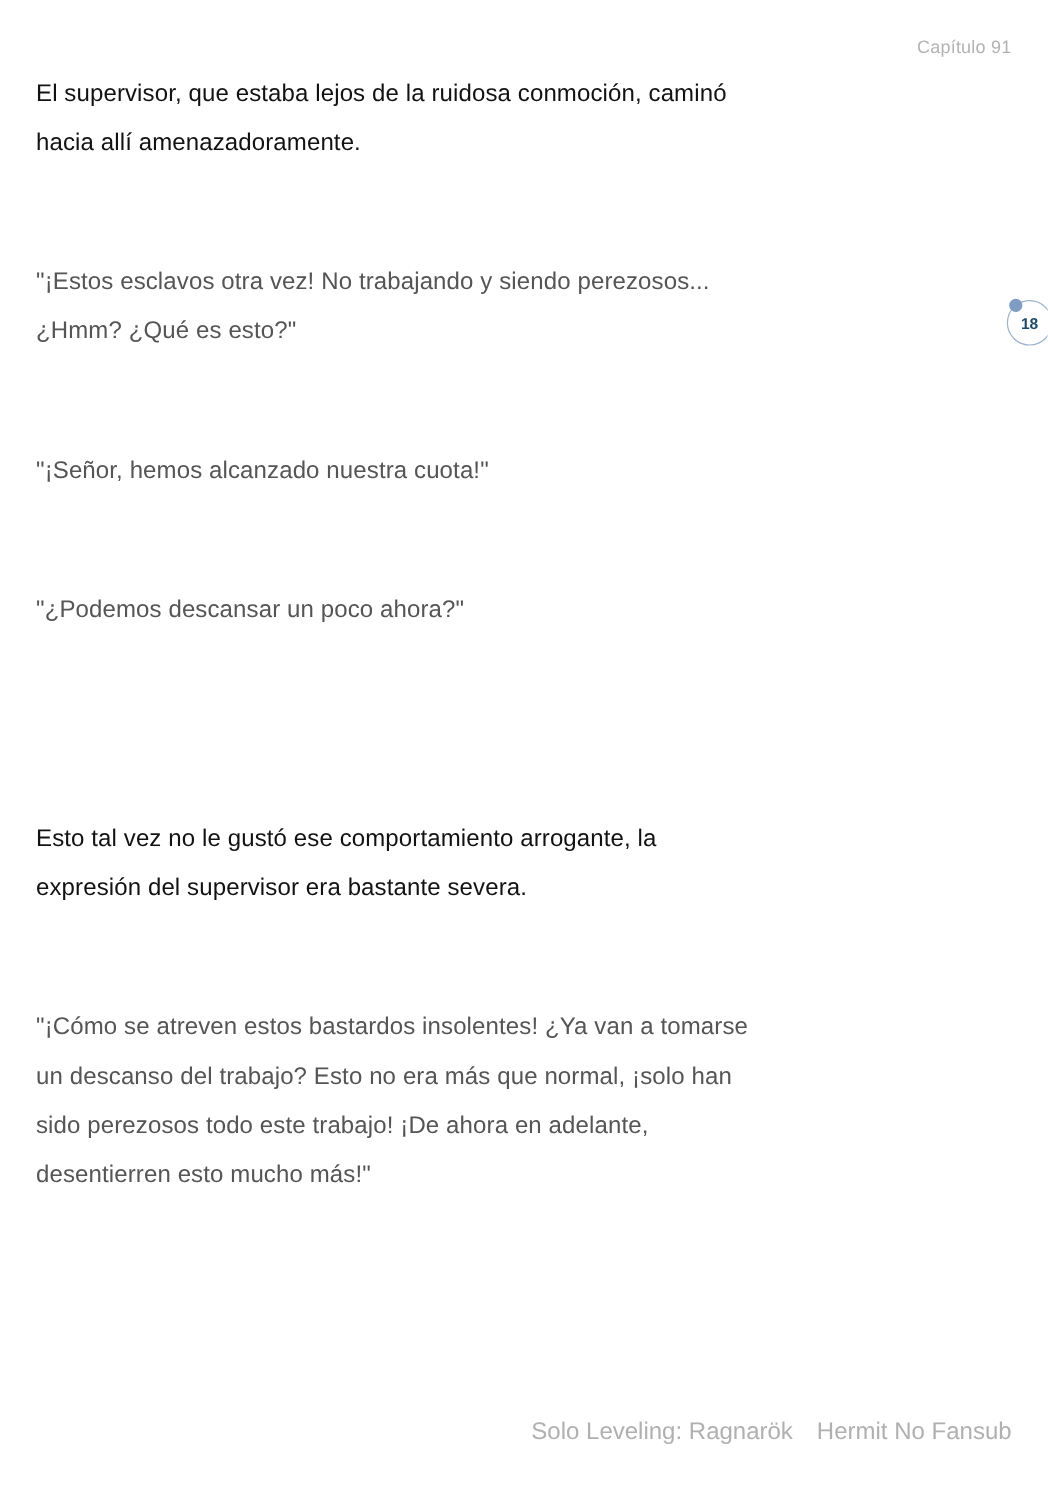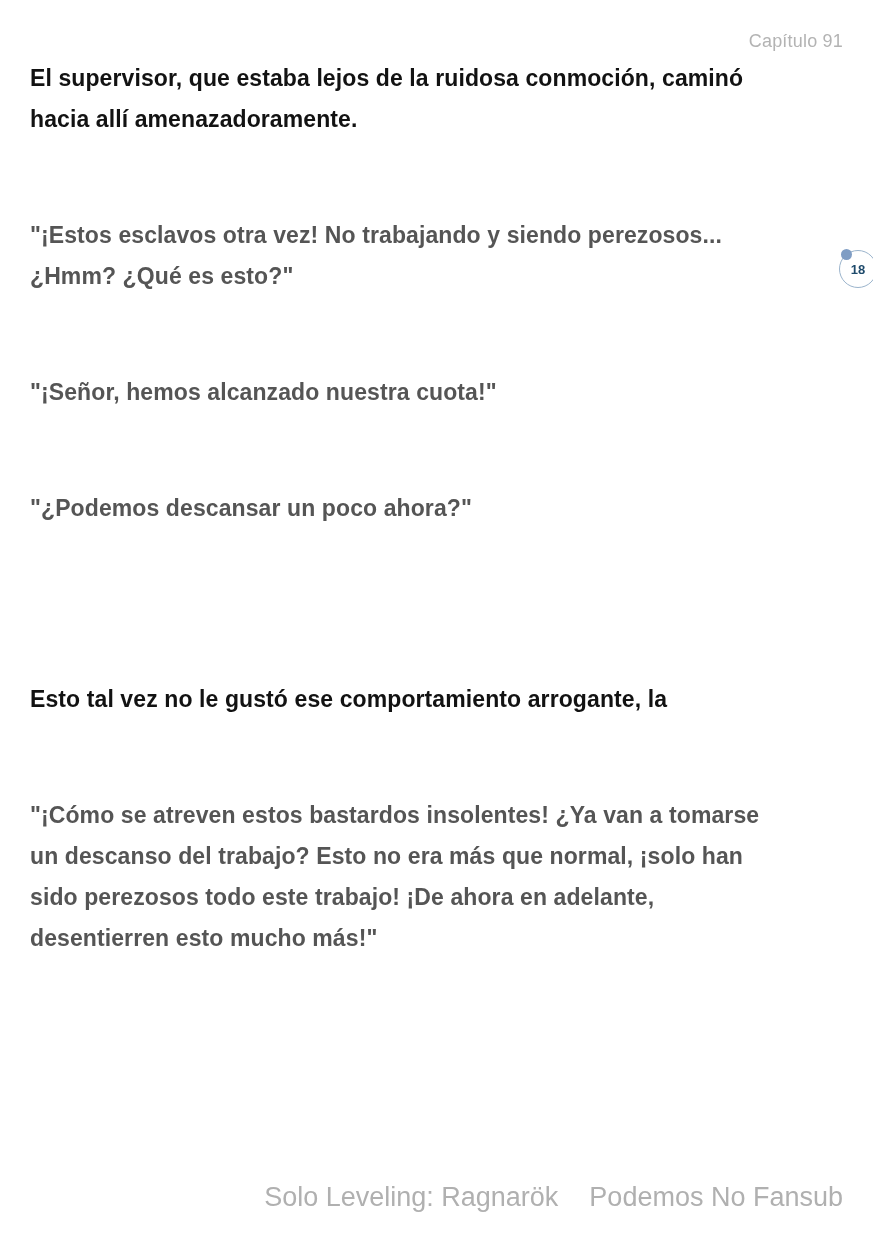--- a/index.html
+++ b/index.html
@@ -11,36 +11,35 @@
       width: 873px;
       height: 1240px;
       position: relative;
       overflow: hidden;
       font-family: "Liberation Sans", "DejaVu Sans", sans-serif;
     }
     .chapter-header {
       position: absolute;
       top: 31px;
       right: 30px;
-      font-size: 18px;
+      font-size: 15px;
       color: #b3b3b3;
       letter-spacing: 0.2px;
     }
     .content {
       position: absolute;
       left: 30px;
       top: 58px;
       width: 820px;
     }
     .para {
-      font-size: 23px;
+      font-size: 20px;
       line-height: 41px;
       margin: 0;
       letter-spacing: 0.1px;
-      font-weight: bold;
     }
     .narration { color: #121212; }
     .dialogue { color: #555555; }
     .gap { height: 75px; }
     .page-badge {
       position: absolute;
       left: 839px;
       top: 250px;
       width: 38px;
       height: 38px;
@@ -61,24 +60,24 @@
       top: 249px;
       width: 11px;
       height: 11px;
       border-radius: 50%;
       background: #7f9dc4;
     }
     .footer {
       position: absolute;
       right: 30px;
       top: 1182px;
-      font-size: 27px;
+      font-size: 20px;
       color: #b0b0b0;
       display: flex;
-      gap: 31px;
+      gap: 20px;
       justify-content: space-between;
     }
   </style>
 </head>
 <body>
 
 <div class="chapter-header">Capítulo 91</div>
 
 <div class="content">
   <p class="para narration">
@@ -95,31 +94,32 @@
     <span>"¡Señor, hemos alcanzado nuestra cuota!"</span>
   </p>
   <div class="gap"></div>
   <p class="para dialogue">
     <span>"¿Podemos descansar un poco ahora?"</span>
   </p>
   <div class="gap"></div>
   <div class="gap"></div>
   <p class="para narration">
     <span>Esto tal vez no le gustó ese comportamiento arrogante, la</span><br>
+    <span>expresión del supervisor era bastante severa.</span>
   </p>
   <div class="gap"></div>
   <p class="para dialogue">
     <span>"¡Cómo se atreven estos bastardos insolentes! ¿Ya van a tomarse</span><br>
     <span>un descanso del trabajo? Esto no era más que normal, ¡solo han</span><br>
     <span>sido perezosos todo este trabajo! ¡De ahora en adelante,</span><br>
     <span>desentierren esto mucho más!"</span>
   </p>
 </div>
 
 <div class="page-badge">
   <span>18</span>
 </div>
 <div class="page-badge-dot"></div>
 
 <div class="footer">
   <span>Solo Leveling: Ragnarök</span>
-  <span>Podemos No Fansub</span>
+  <span>Hermit No Fansub</span>
 </div>
 
 </body></html>

